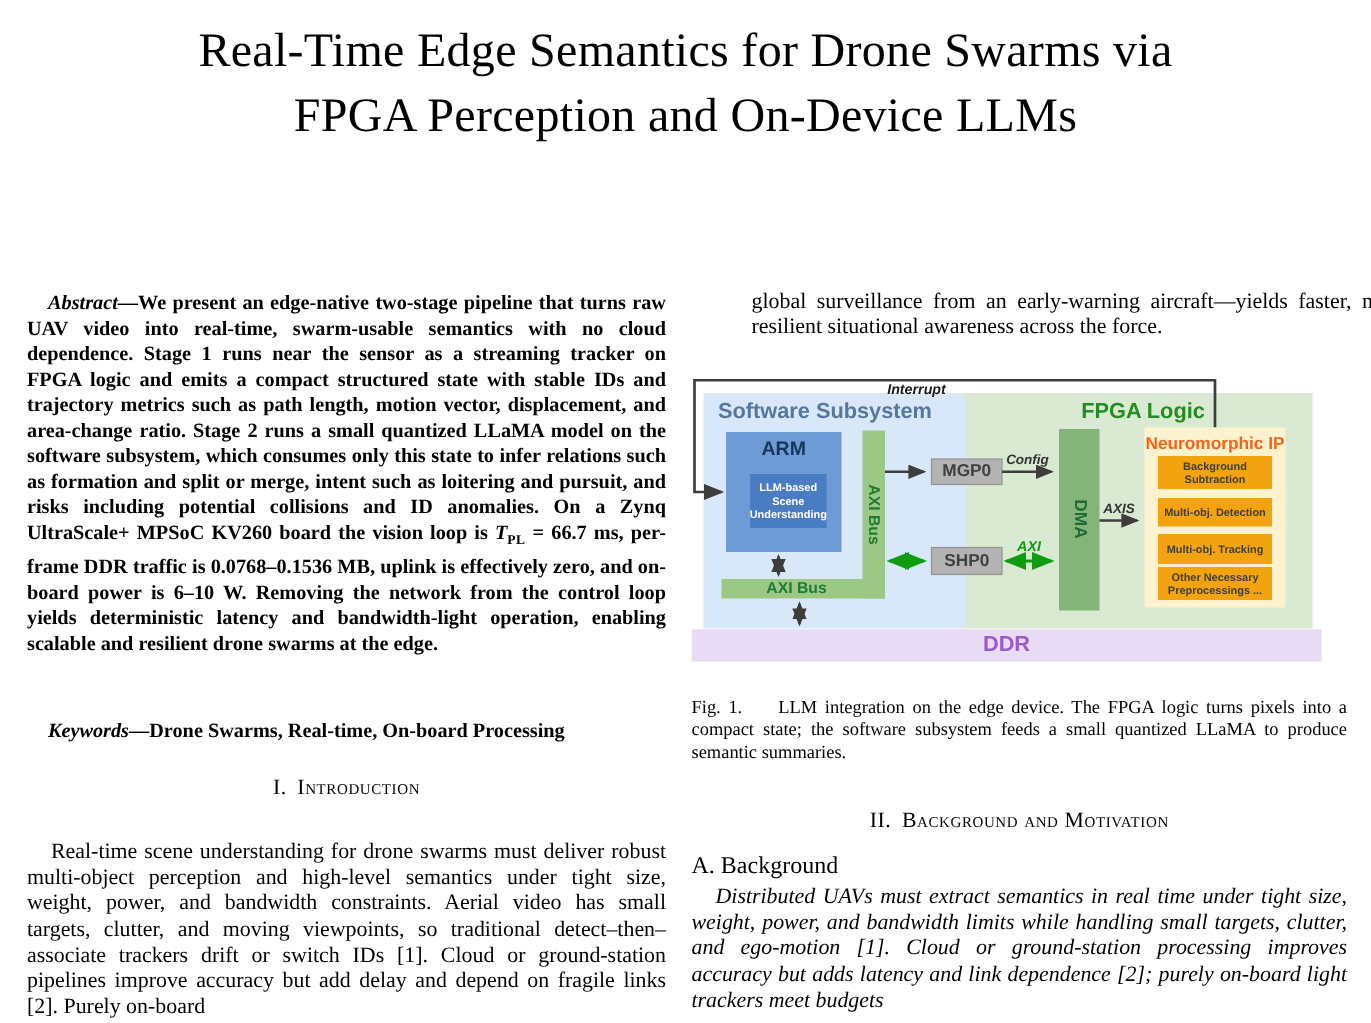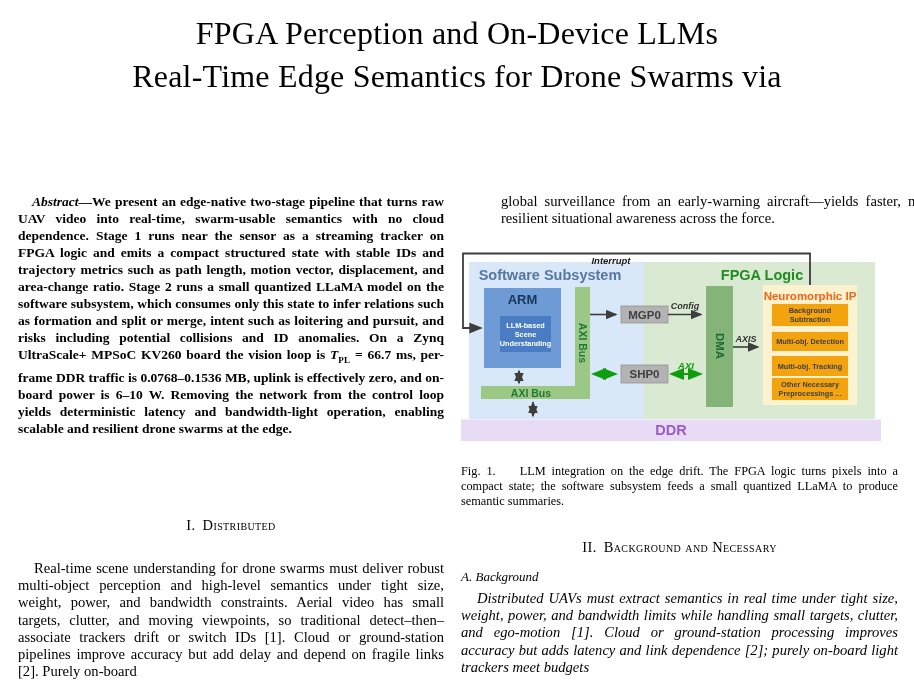--- a/index.html
+++ b/index.html
@@ -42,54 +42,57 @@
   .keywords{
     font-size:13.5px; line-height:17px; font-weight:bold;
     text-align:justify; text-indent:14px; margin:0;
   }
   .sec-heading{
     text-align:center; font-size:14.5px; font-variant:small-caps;
     letter-spacing:0.4px; margin:0; font-weight:400;
   }
   .sec-heading .sec-num{margin-right:7px;}
   .sub-heading{
-    font-size:13px; font-style:italic; margin:0; font-weight:400;
+    font-size:16px; margin:0; font-weight:400;
   }
   .body-para{
     font-size:14.6px; line-height:17.2px; text-align:justify;
     margin:0;
   }
   .indent{text-indent:16px;}
   .fig-caption{
     font-size:12.3px; line-height:14.8px; text-align:justify; margin:0;
   }
   .fig-caption .cap-label{margin-right:24px;}
   
   .fig-svg{display:block; width:437px; height:190px;}
   .fig-svg text{font-family:"Liberation Sans", sans-serif;}
 </style>
 </head>
 <body>
 
 <div class="page">
 
   <h1 class="title">
+    <span class="tline">Real-Time Edge Semantics for Drone Swarms via</span>
     <span class="tline">FPGA Perception and On-Device LLMs</span>
-    <span class="tline">Real-Time Edge Semantics for Drone Swarms via</span>
   </h1>
 
   <div class="col left-col">
 
     <div class="abstract-block">
       <p class="abstract"><span class="lead-label">Abstract</span><span>—</span><span>We present an edge-native two-stage pipeline that turns raw UAV video into real-time, swarm-usable semantics with no cloud dependence. Stage 1 runs near the sensor as a streaming tracker on FPGA logic and emits a compact structured state with stable IDs and trajectory metrics such as path length, motion vector, displacement, and area-change ratio. Stage 2 runs a small quantized LLaMA model on the software subsystem, which consumes only this state to infer relations such as formation and split or merge, intent such as loitering and pursuit, and risks including potential collisions and ID anomalies. On a Zynq UltraScale+ MPSoC KV260 board the vision loop is </span><span class="mvar">T</span><sub>PL</sub><span> = 66.7 ms, per-frame DDR traffic is 0.0768–0.1536 MB, uplink is effectively zero, and on-board power is 6–10 W. Removing the network from the control loop yields deterministic latency and bandwidth-light operation, enabling scalable and resilient drone swarms at the edge.</span></p>
     </div>
 
+    <div class="keywords-block">
+      <p class="keywords"><span class="lead-label">Keywords</span><span>—</span><span>Drone Swarms, Real-time, On-board Processing</span></p>
+    </div>
 
     <div class="heading-intro">
-      <h2 class="sec-heading"><span class="sec-num">I.</span><span>Distributed</span></h2>
+      <h2 class="sec-heading"><span class="sec-num">I.</span><span>Introduction</span></h2>
     </div>
 
     <div class="intro-block">
       <p class="body-para indent">Real-time scene understanding for drone swarms must deliver robust multi-object perception and high-level semantics under tight size, weight, power, and bandwidth constraints. Aerial video has small targets, clutter, and moving viewpoints, so traditional detect–then–associate trackers drift or switch IDs [1]. Cloud or ground-station pipelines improve accuracy but add delay and depend on fragile links [2]. Purely on-board</p>
     </div>
 
   </div>
 
   <div class="col right-col">
 
@@ -162,25 +165,25 @@
         <text x="349" y="114" font-size="7.3" font-weight="bold" fill="#3f3f3f" text-anchor="middle" dominant-baseline="central">Multi-obj. Tracking</text>
         <rect x="311" y="126" width="76" height="22" fill="#f2a30e"></rect>
         <text x="349" y="132.5" font-size="7.3" font-weight="bold" fill="#3f3f3f" text-anchor="middle" dominant-baseline="central">Other Necessary</text>
         <text x="349" y="141.5" font-size="7.3" font-weight="bold" fill="#3f3f3f" text-anchor="middle" dominant-baseline="central">Preprocessings ...</text>
 
         <text x="210" y="178" font-size="14.5" font-weight="bold" fill="#9a5bc8" text-anchor="middle" dominant-baseline="central">DDR</text>
       </svg>
     </div>
 
     <div class="rc-caption">
-      <p class="fig-caption"><span class="cap-label">Fig. 1.</span><span>LLM integration on the edge drift. The FPGA logic turns pixels into a compact state; the software subsystem feeds a small quantized LLaMA to produce semantic summaries.</span></p>
+      <p class="fig-caption"><span class="cap-label">Fig. 1.</span><span>LLM integration on the edge device. The FPGA logic turns pixels into a compact state; the software subsystem feeds a small quantized LLaMA to produce semantic summaries.</span></p>
     </div>
 
     <div class="rc-heading2">
-      <h2 class="sec-heading"><span class="sec-num">II.</span><span>Background and Necessary</span></h2>
+      <h2 class="sec-heading"><span class="sec-num">II.</span><span>Background and Motivation</span></h2>
     </div>
 
     <div class="rc-subhead">
       <h3 class="sub-heading">A. Background</h3>
     </div>
 
     <div class="rc-para2">
       <p class="body-para indent">Distributed UAVs must extract semantics in real time under tight size, weight, power, and bandwidth limits while handling small targets, clutter, and ego-motion [1]. Cloud or ground-station processing improves accuracy but adds latency and link dependence [2]; purely on-board light trackers meet budgets</p>
     </div>
 

